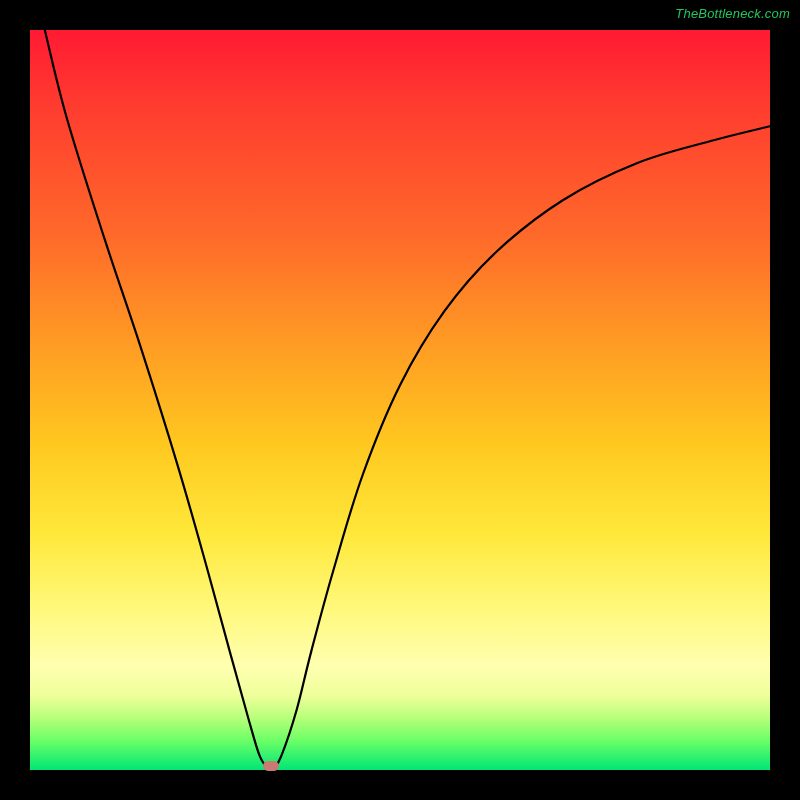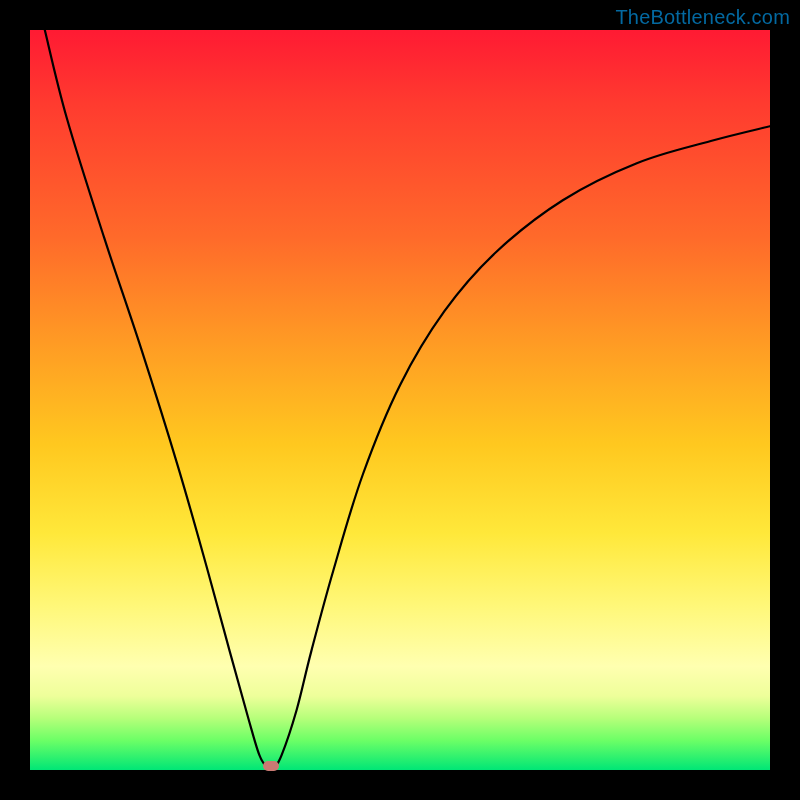--- a/index.html
+++ b/index.html
@@ -53,25 +53,26 @@
     width: 16px;
     height: 10px;
     border-radius: 5px;
     background: #c97a73;
     transform: translate(-50%, -50%);
   }
   .watermark {
     position: absolute;
     top: 6px;
     right: 10px;
-    color: #0369a1;
-    font-size: 20px;
+    color: #22c55e;
+    font-size: 13px;
     font-weight: 500;
     letter-spacing: 0.2px;
     user-select: none;
+    font-style: italic;
   }
 </style>
 </head>
 <body>
 
 <div class="frame">
 
   <div class="plot-area">
 
     <svg class="curve" viewBox="0 0 740 740" preserveAspectRatio="none">

